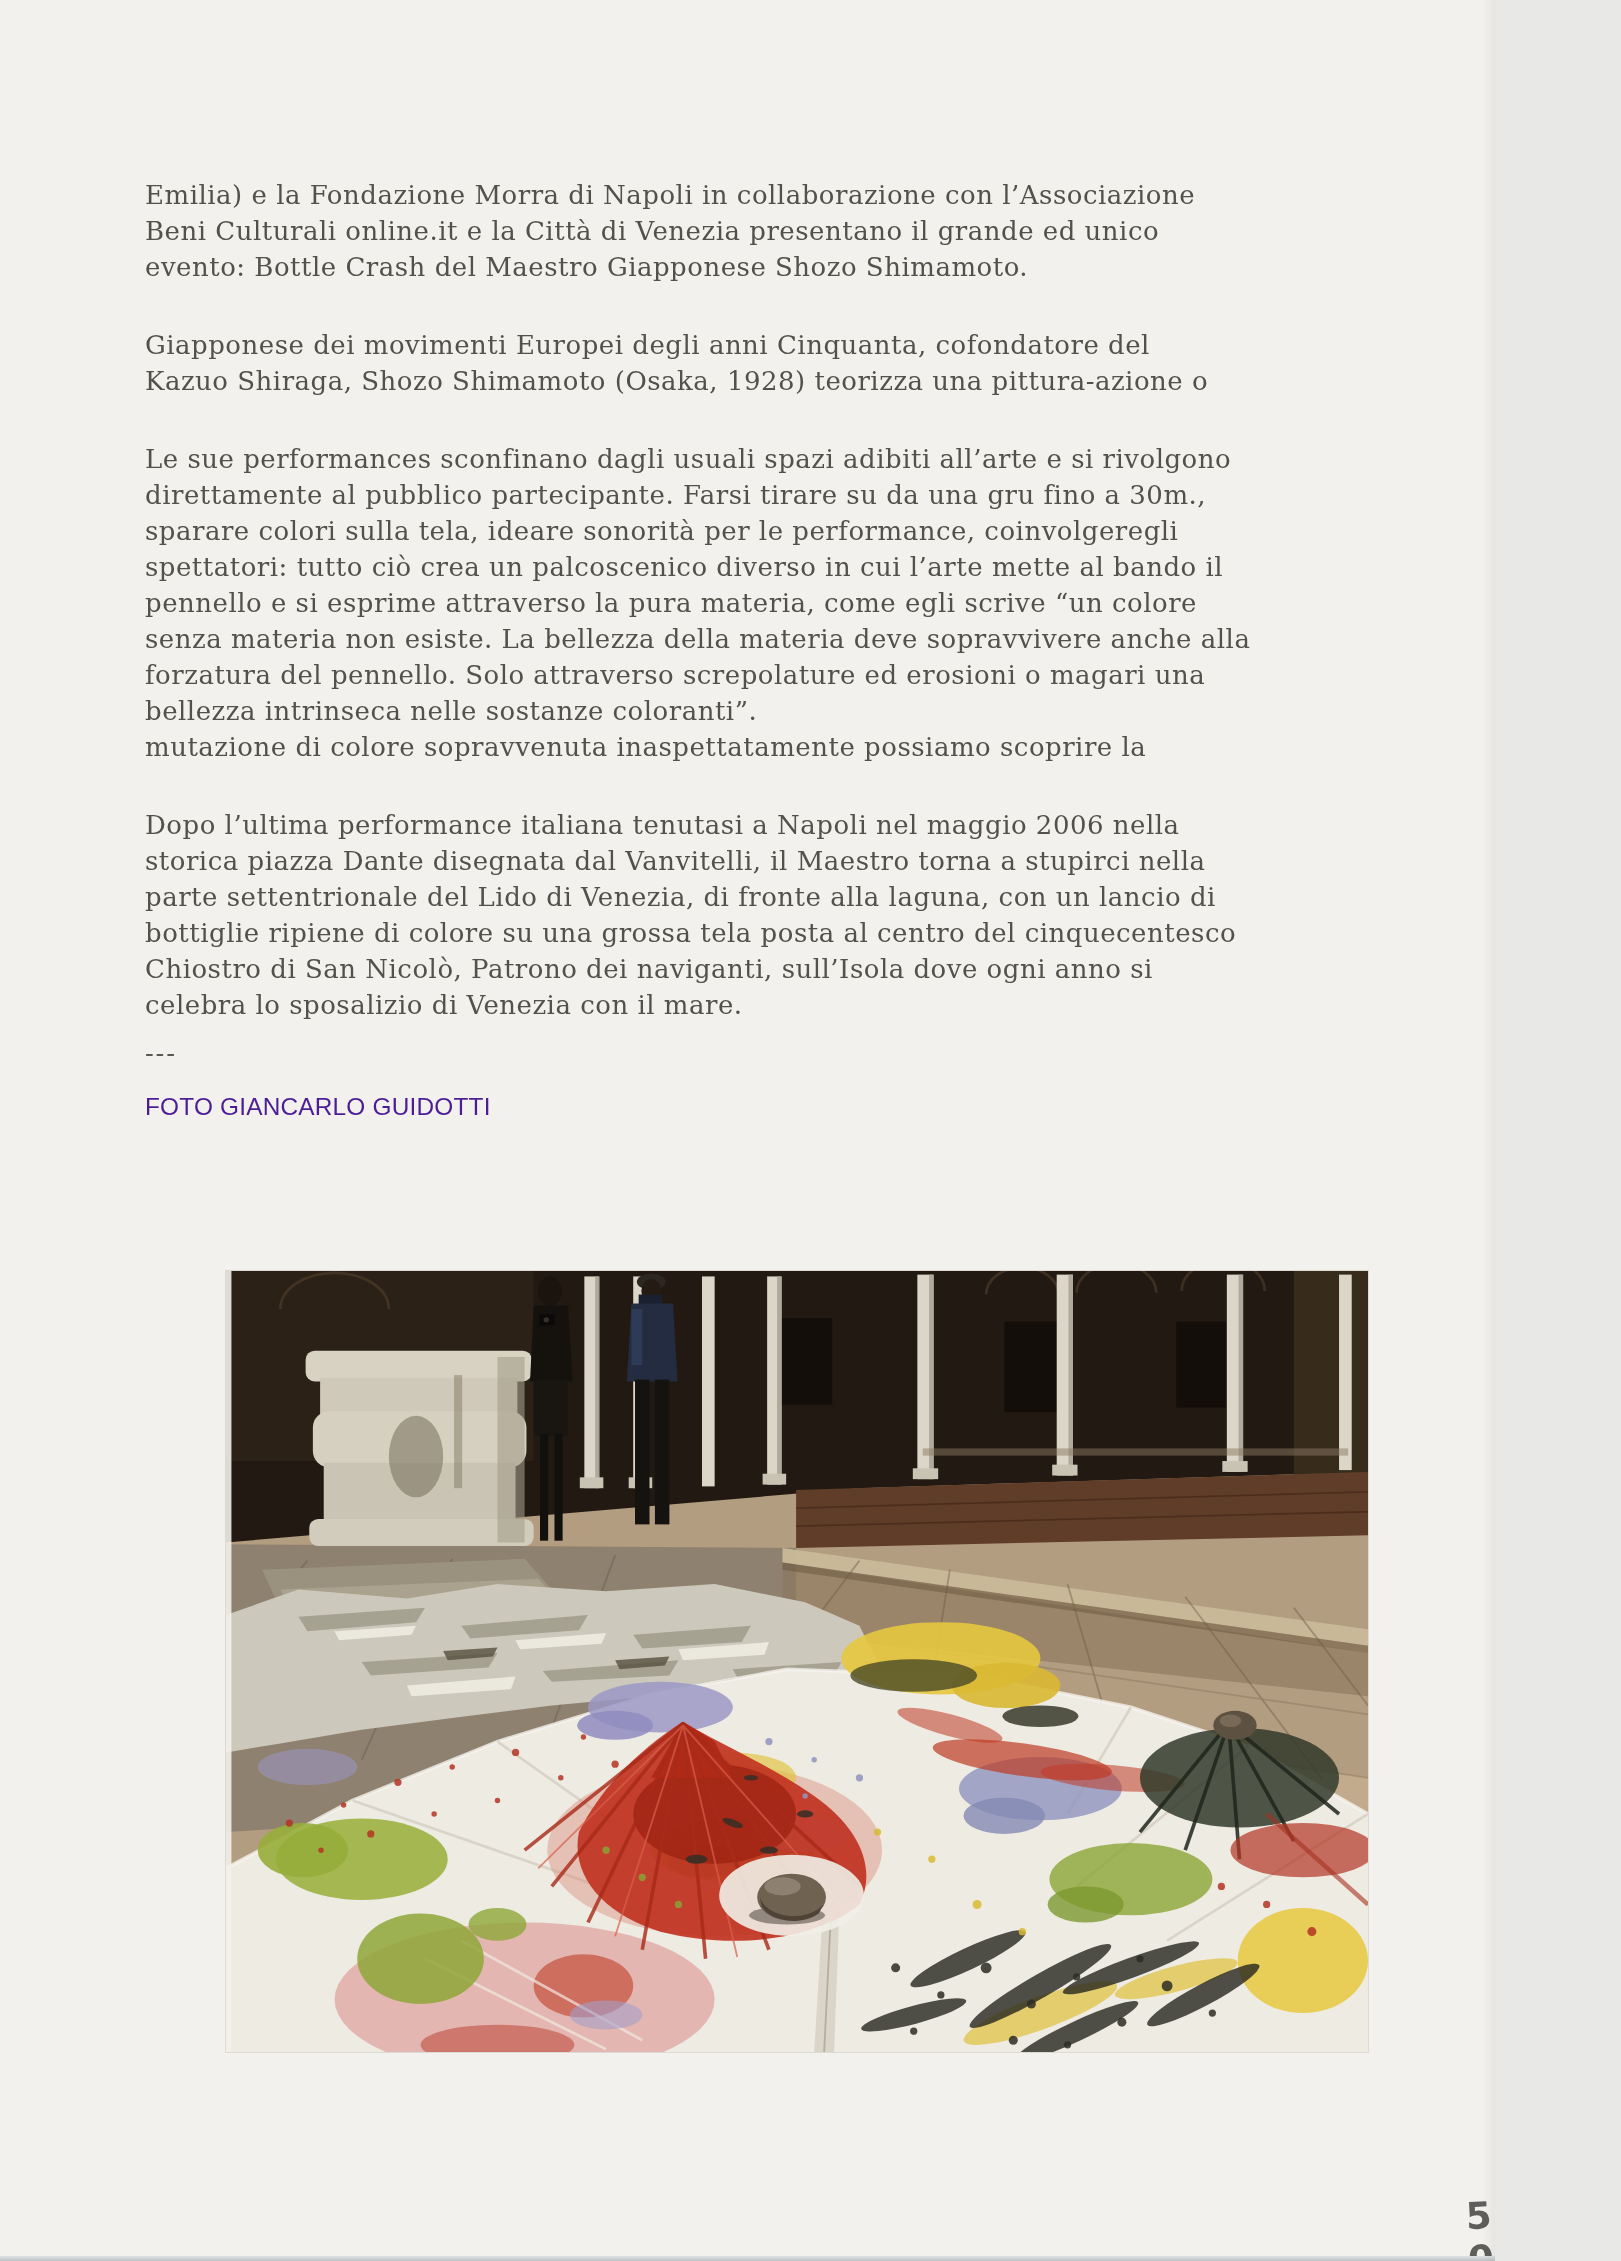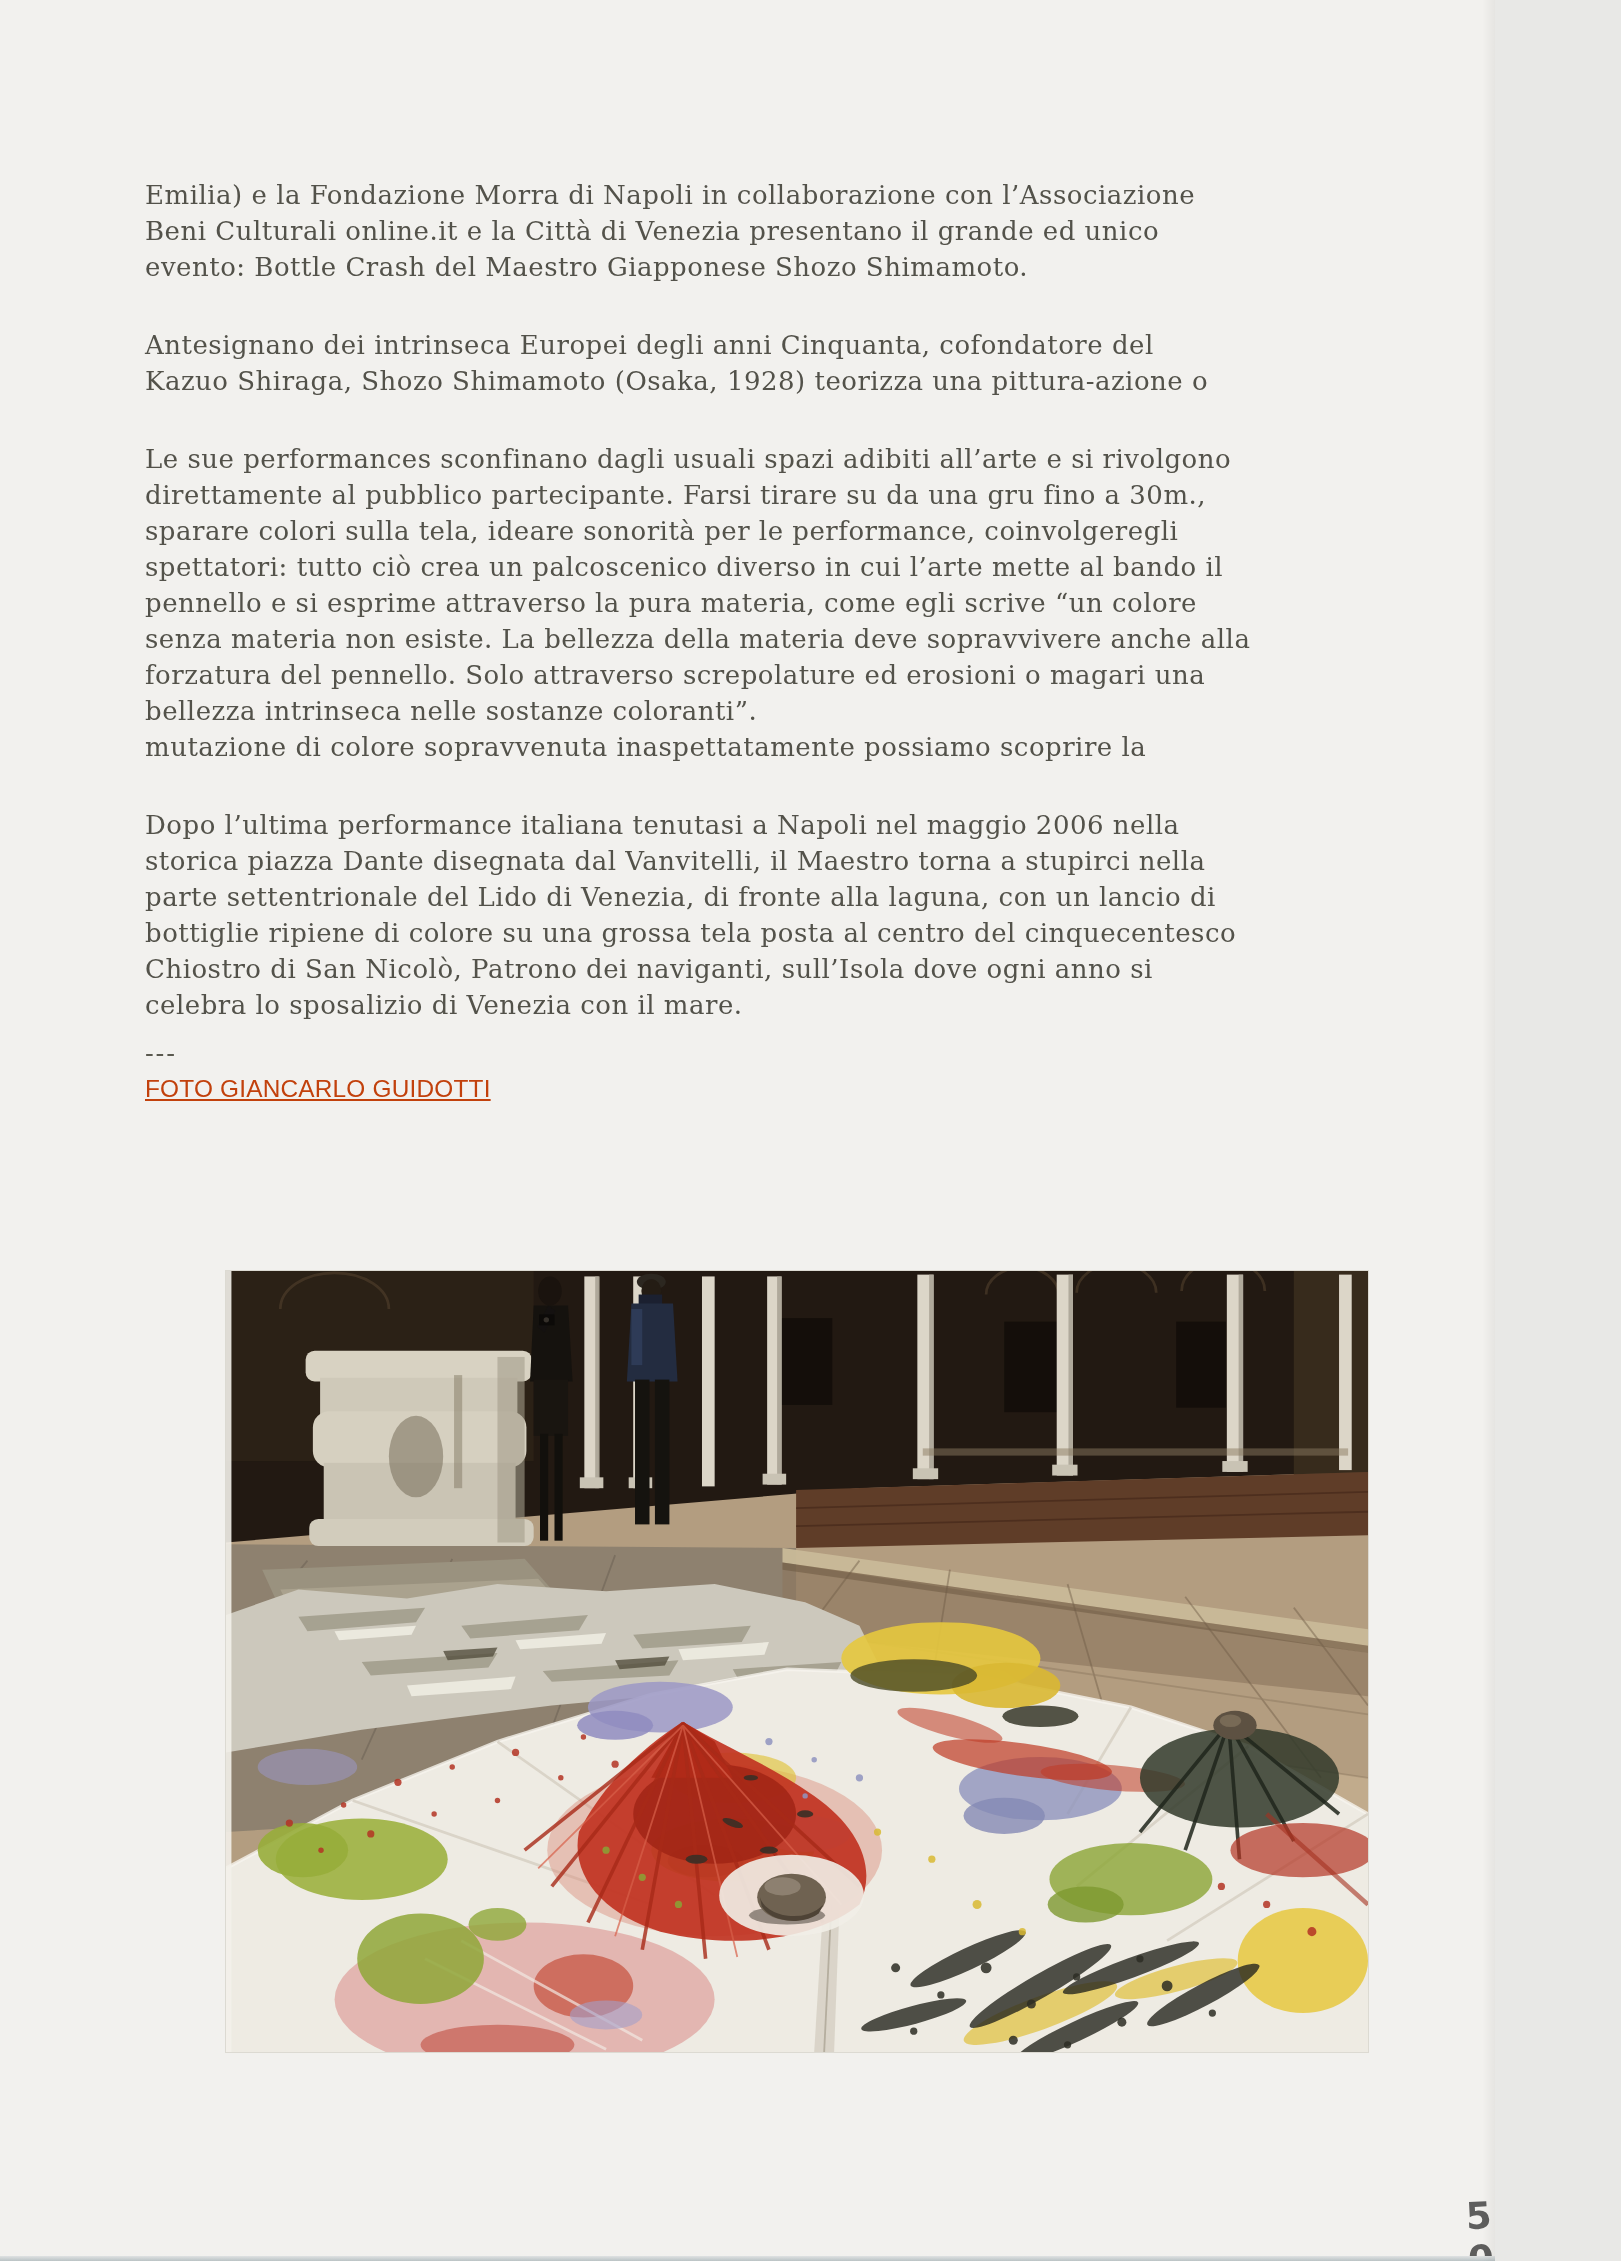--- a/index.html
+++ b/index.html
@@ -8,42 +8,42 @@
   .page::after{content:"";position:absolute;right:0;top:0;width:12.7px;height:100%;
     background:linear-gradient(to right, rgba(0,0,0,0), rgba(0,0,0,0.05));pointer-events:none;}
   .scan-edge-bottom{position:absolute;left:0;bottom:0;width:100%;height:6.3px;
     background:linear-gradient(to bottom,#dfe2e2,#b2bcbf);}
   .text-block{position:absolute;left:145px;top:177px;width:1339px;
     font-family:"DejaVu Serif","Liberation Serif",serif;
     font-size:26px;line-height:36px;letter-spacing:0.5px;color:#53524a;}
   .para{margin:0 0 42px 0;}
   .para .line{white-space:nowrap;}
   .separator{margin:0;line-height:36px;color:#5a594f;letter-spacing:1.8px;}
-  .credit{margin-top:1px;font-family:"Liberation Sans","DejaVu Sans",sans-serif;
-    font-size:24.4px;line-height:34px;letter-spacing:0.2px;color:#c2410c;text-decoration:underline;}
+  .credit{margin-top:19px;font-family:"Liberation Sans","DejaVu Sans",sans-serif;
+    font-size:24.4px;line-height:34px;letter-spacing:0.2px;color:#4c1d95;}
   .photo{position:absolute;left:226px;top:1271px;width:1142px;height:781px;
     background:#b39d80;outline:0.9px solid #dcdad2;}
   .photo svg{display:block;width:100%;height:100%;}
   .handwritten{position:absolute;left:1467px;top:2193px;
     font-family:"DejaVu Sans",sans-serif;font-size:37px;font-weight:600;
     color:#3e3e3e;opacity:.82;transform:rotate(-3deg);letter-spacing:2.7px;}
 </style>
 </head>
 <body>
 
 <div class="page">
 
   <div class="text-block">
     <div class="para">
         <div class="line">Emilia) e la Fondazione Morra di Napoli in collaborazione con l’Associazione</div>
         <div class="line">Beni Culturali online.it e la Città di Venezia presentano il grande ed unico</div>
         <div class="line">evento: Bottle Crash del Maestro Giapponese Shozo Shimamoto.</div>
       </div>
     <div class="para">
-        <div class="line">Antesignano dei intrinseca Europei degli anni Cinquanta, cofondatore del</div>
+        <div class="line">Giapponese dei movimenti Europei degli anni Cinquanta, cofondatore del</div>
         <div class="line">Kazuo Shiraga, Shozo Shimamoto (Osaka, 1928) teorizza una pittura-azione o</div>
       </div>
     <div class="para" style="margin-bottom:42px">
         <div class="line">Le sue performances sconfinano dagli usuali spazi adibiti all’arte e si rivolgono</div>
         <div class="line">direttamente al pubblico partecipante. Farsi tirare su da una gru fino a 30m.,</div>
         <div class="line">sparare colori sulla tela, ideare sonorità per le performance, coinvolgeregli</div>
         <div class="line">spettatori: tutto ciò crea un palcoscenico diverso in cui l’arte mette al bando il</div>
         <div class="line">pennello e si esprime attraverso la pura materia, come egli scrive “un colore</div>
         <div class="line">senza materia non esiste. La bellezza della materia deve sopravvivere anche alla</div>
         <div class="line">forzatura del pennello. Solo attraverso screpolature ed erosioni o magari una</div>

